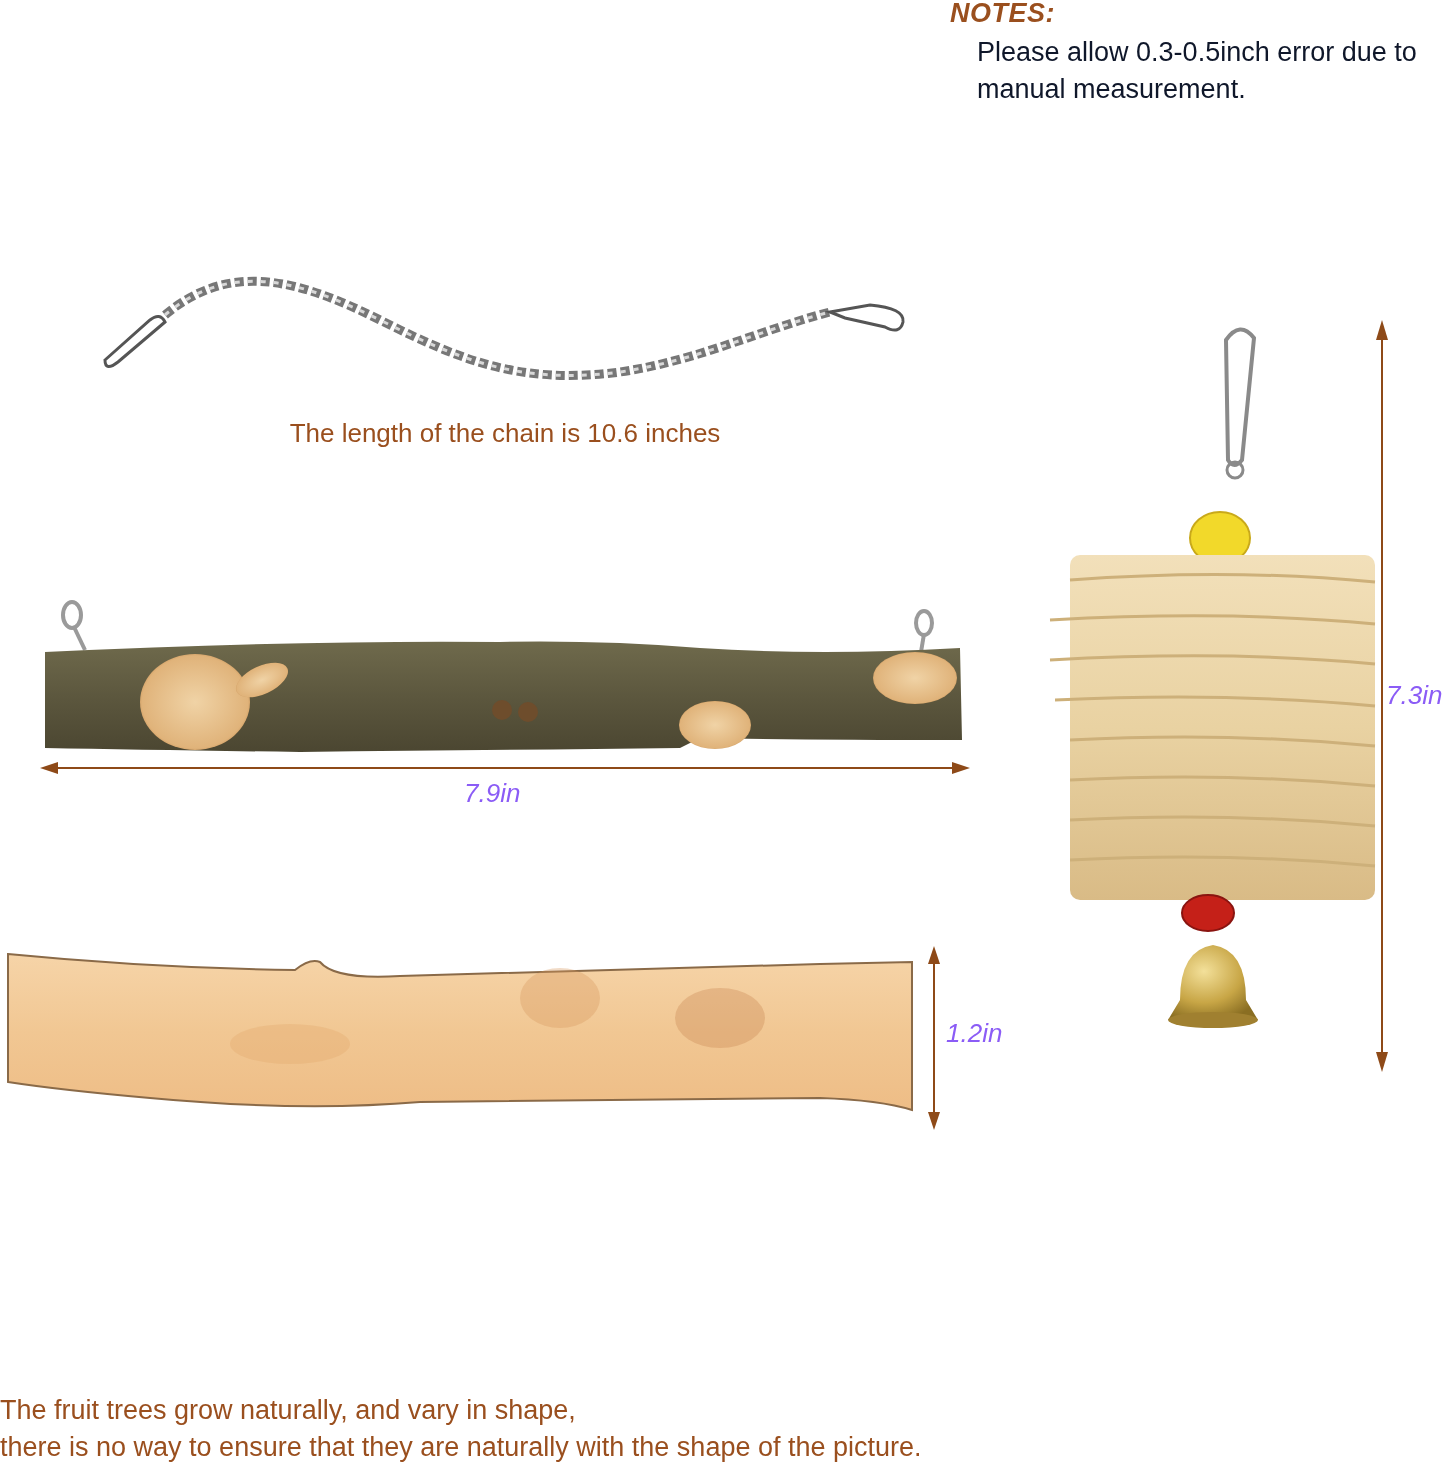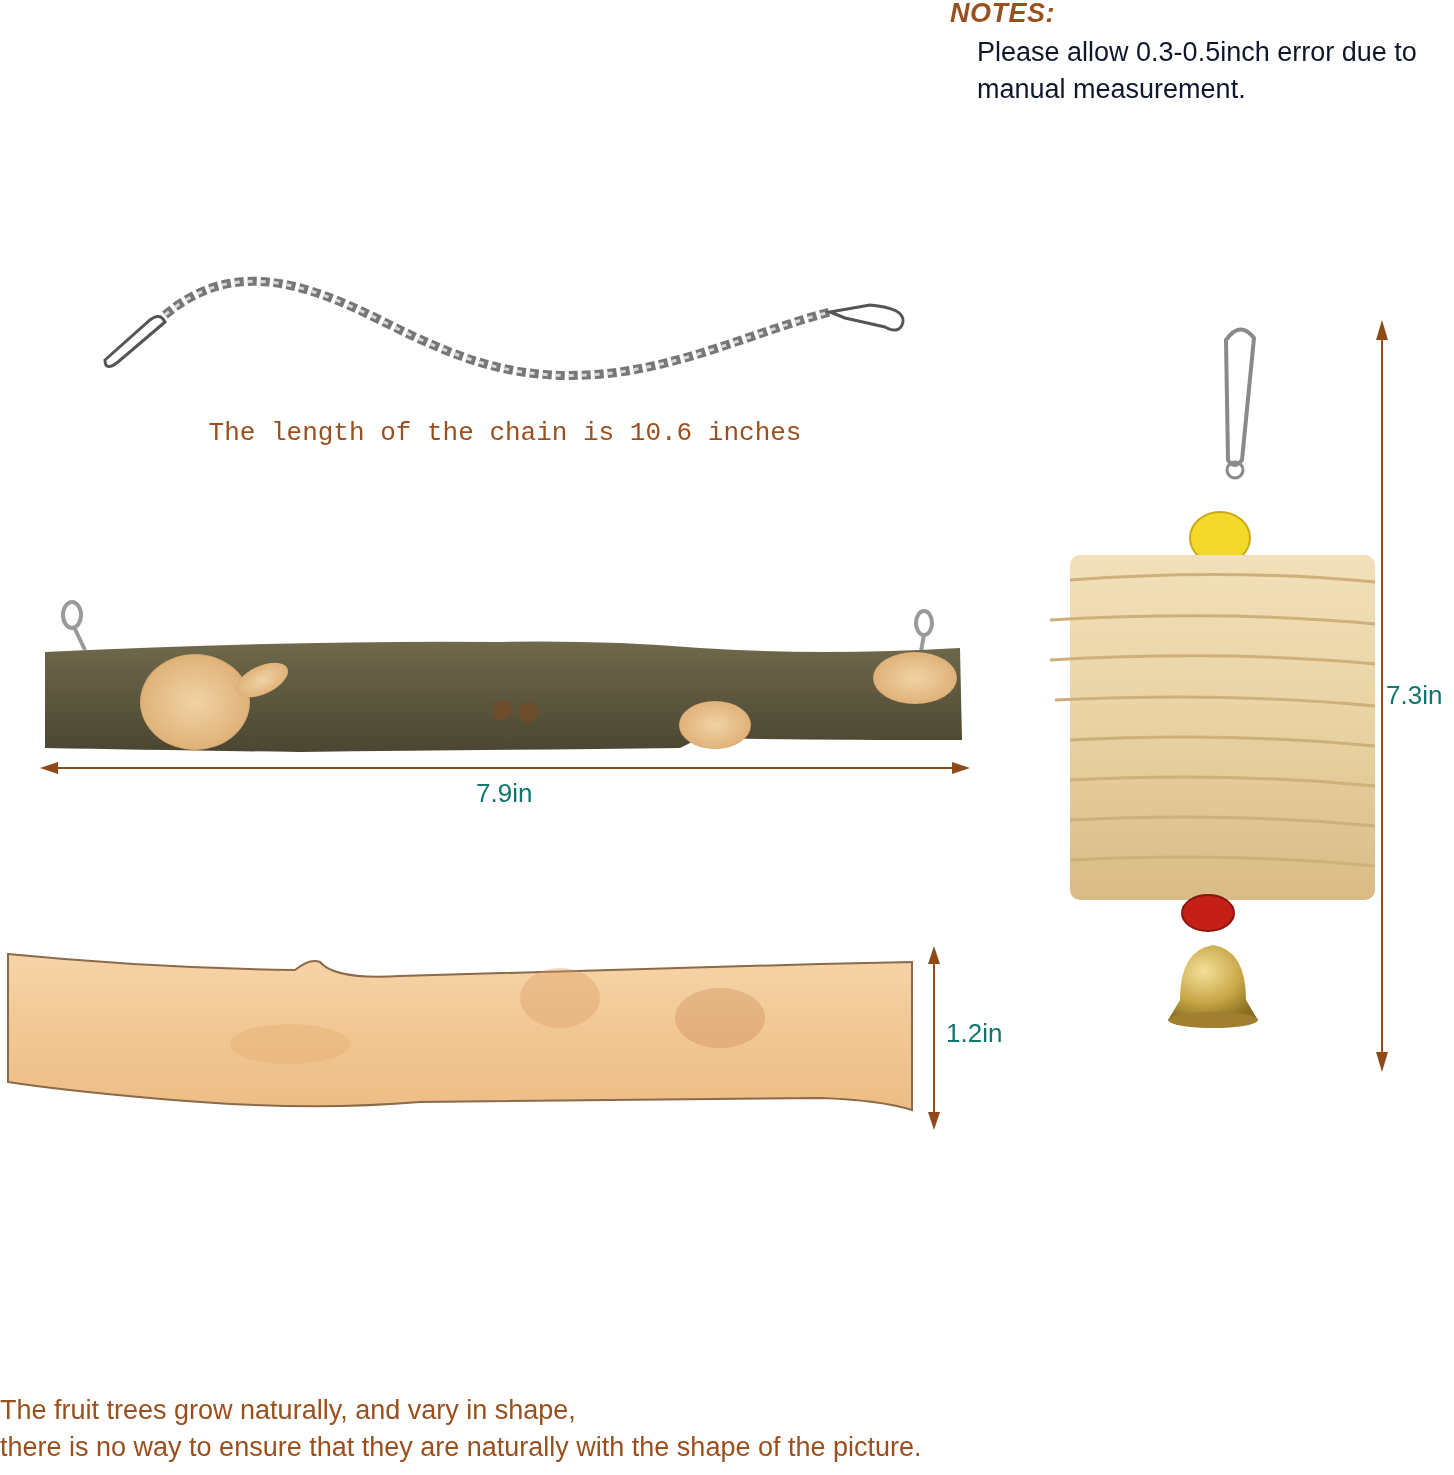--- a/index.html
+++ b/index.html
@@ -1,21 +1,21 @@
 <!DOCTYPE html>
 <html><head>
 <meta charset="utf-8">
 <style>
   html, body { margin:0; padding:0; background:#ffffff; }
   body { width:1454px; height:1475px; position:relative; overflow:hidden; font-family:"Liberation Sans", sans-serif; color:#9a4f1e; }
   .abs { position:absolute; }
   .notes-title { left:950px; top:-2px; font-size:27px; font-weight:bold; font-style:italic; color:#9a4f1e; letter-spacing:0.5px; }
   .notes-body { left:949px; top:34px; font-size:27px; line-height:37px; color:#0f172a; width:505px;margin-left:28px; }
-  .chain-caption { left:190px; top:418px; width:630px; text-align:center; font-size:26px; color:#9a4f1e;font-family:Liberation Mono, monospace; }
-  .label { font-size:26px; color:#0f766e; }
+  .chain-caption { left:190px; top:418px; width:630px; text-align:center; font-size:26px; color:#9a4f1e; }
+  .label { font-size:26px; color:#8b5cf6;font-style:italic; }
   .footer { left:0; top:1392px; width:1454px; text-align:left; font-size:27px; font-weight:normal; line-height:37px; color:#9a4f1e; }
   svg { position:absolute; overflow:visible; }
 </style>
 </head>
 <body>
 
 <div class="abs notes-title">NOTES:</div>
 <div class="abs notes-body">
   <div>Please allow 0.3-0.5inch error due to</div>
   <div>manual measurement.</div>
@@ -63,21 +63,21 @@
   <ellipse cx="715" cy="135" rx="36" ry="24" fill="url(#cut)"></ellipse>
   <ellipse cx="915" cy="88" rx="42" ry="26" fill="url(#cut)"></ellipse>
   <circle cx="502" cy="120" r="10" fill="#6e4d2c"></circle>
   <circle cx="528" cy="122" r="10" fill="#6e4d2c"></circle>
 </svg>
 <svg width="1454" height="20" style="left:0;top:758px;">
   <line x1="52" y1="10" x2="958" y2="10" stroke="#8e4a18" stroke-width="2"></line>
   <polygon points="40,10 58,4 58,16" fill="#8e4a18"></polygon>
   <polygon points="970,10 952,4 952,16" fill="#8e4a18"></polygon>
 </svg>
-<div class="abs label" style="left:476px;top:778px;">7.9in</div>
+<div class="abs label" style="left:464px;top:778px;">7.9in</div>
 
 <svg width="1454" height="190" style="left:0;top:940px;">
   <defs>
     <linearGradient id="plank" x1="0" y1="0" x2="0" y2="1">
       <stop offset="0" stop-color="#f6d4a8"></stop>
       <stop offset="0.5" stop-color="#f1c793"></stop>
       <stop offset="1" stop-color="#eebd86"></stop>
     </linearGradient>
   </defs>
   <path d="M8,14 Q150,28 295,30 Q310,18 320,22 Q335,40 400,36 Q600,30 820,24 L912,22 L912,170 Q880,160 820,158 Q600,160 420,162 Q300,172 150,158 Q60,150 8,142 Z" fill="url(#plank)" stroke="#8a6a48" stroke-width="2"></path>

